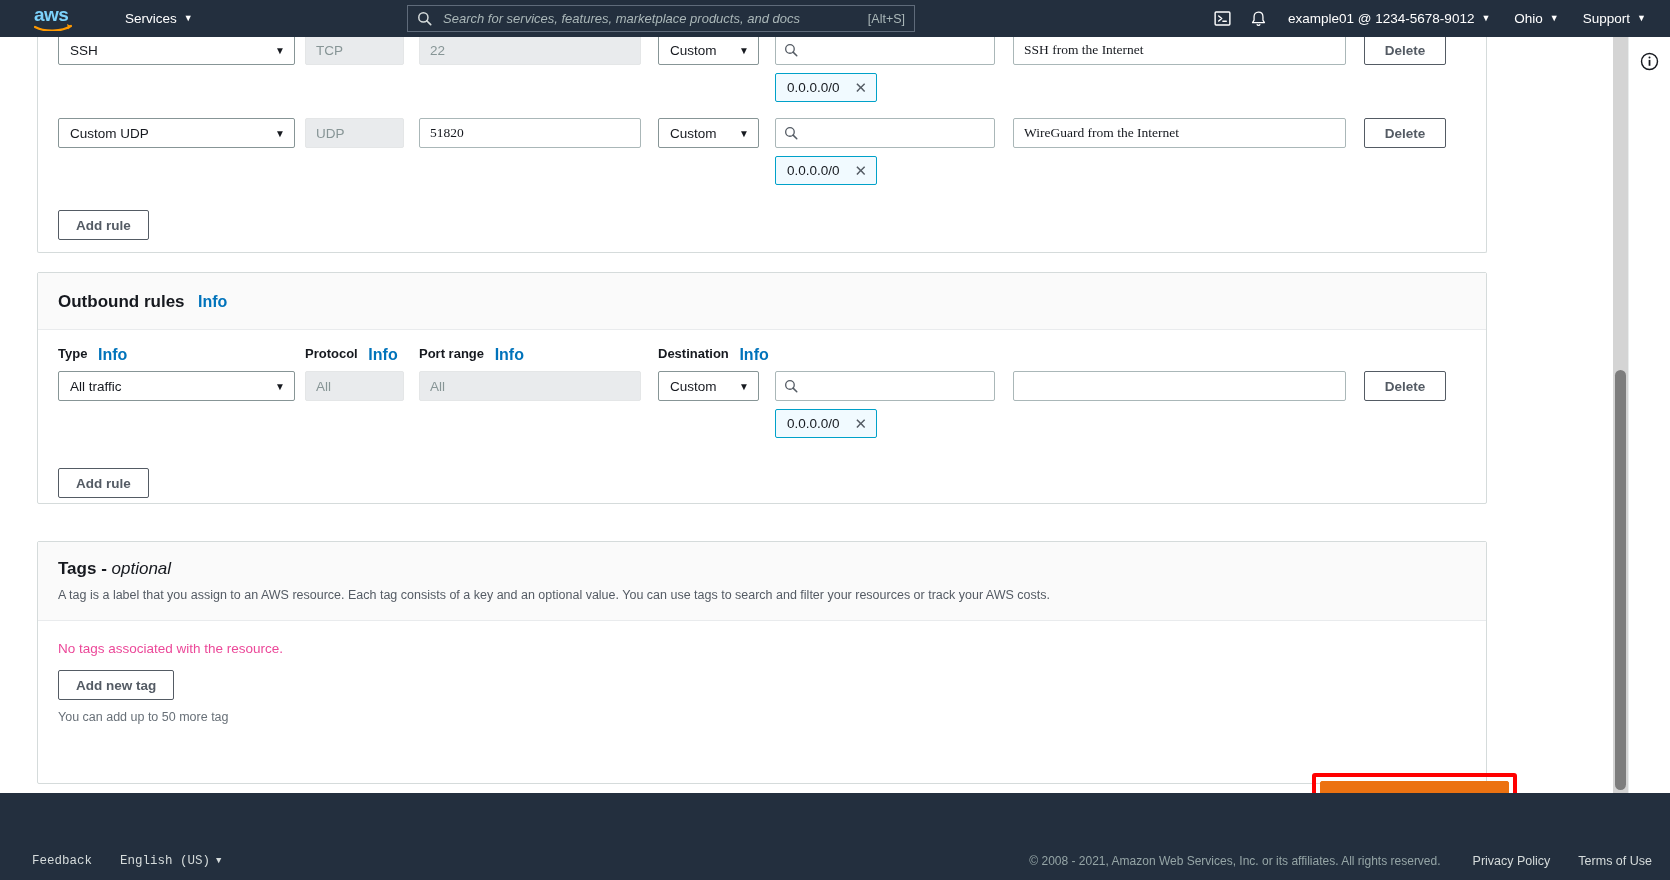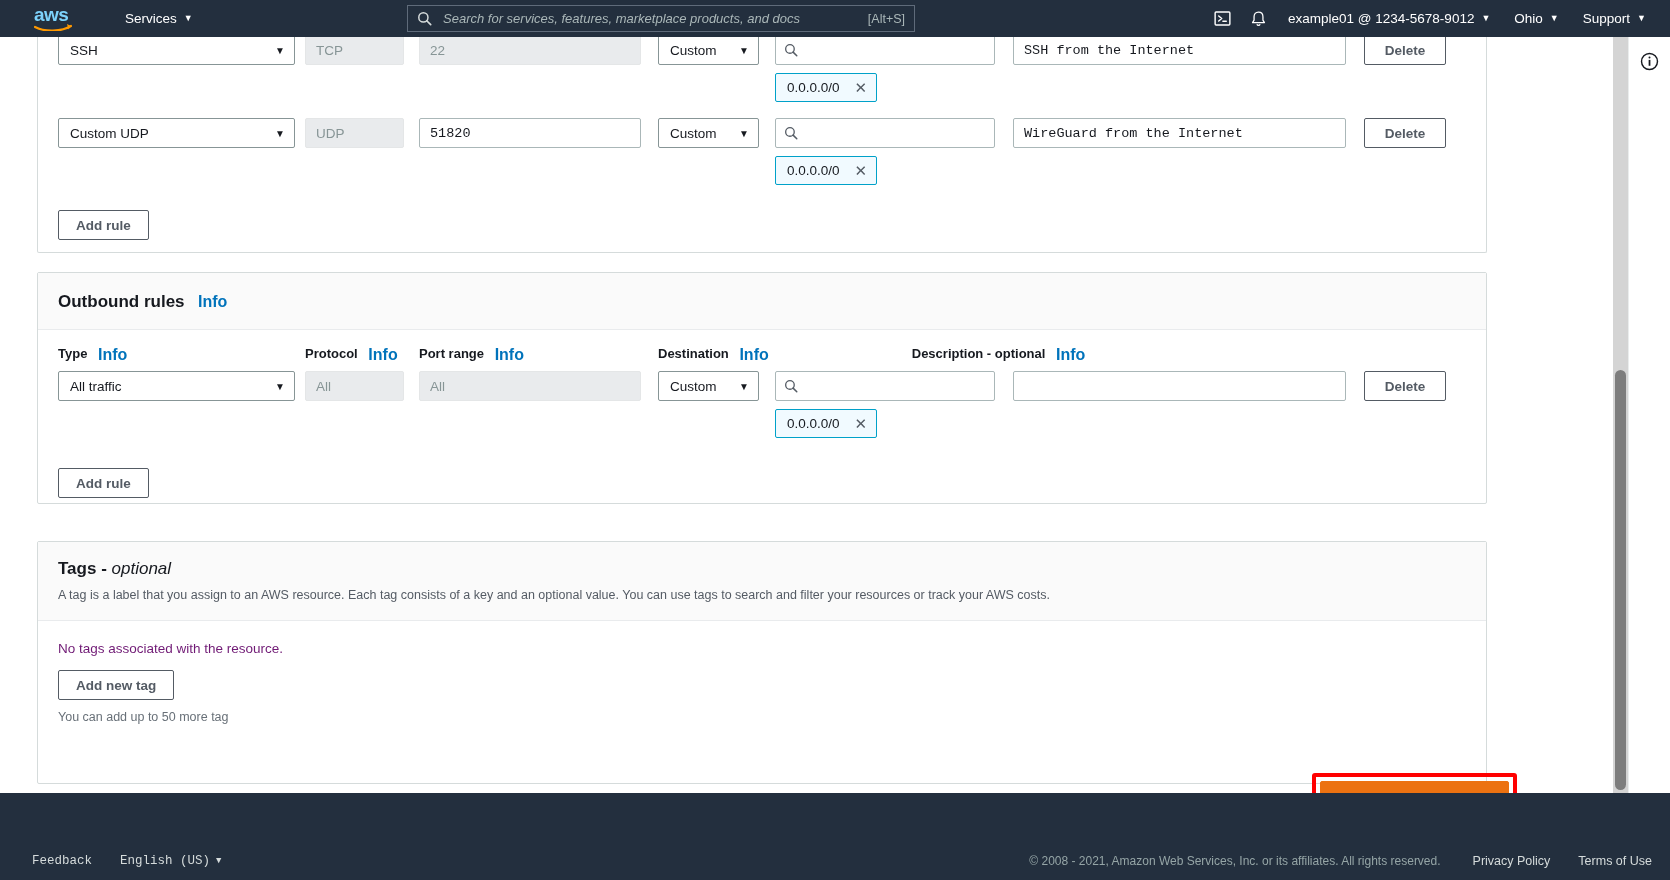--- a/index.html
+++ b/index.html
@@ -116,21 +116,21 @@
     height: 30px; border: 1px solid #879596; border-radius: 2px;
     background: #fff; display: flex; align-items: center;
     padding: 0 9px 0 11px; font-size: 13.5px; color: #16191f;
     cursor: pointer; justify-content: space-between;
   }
   .select-box .sel-caret { font-size: 10px; color: #16191f; }
   .input-box {
     height: 30px; border: 1px solid #aab7b8; border-radius: 2px;
     background: #fff; width: 100%; padding: 0 10px;
     font-size: 13.5px; color: #16191f; outline: none;
-    font-family: Liberation Mono, monospace;
+    font-family: Liberation Serif, serif;
   }
   .input-box::placeholder { color: #879596; }
   .input-disabled {
     height: 30px; border: 1px solid #e4e6e7; border-radius: 2px;
     background: #e9ebed; width: 100%; padding: 0 10px;
     font-size: 13.5px; color: #879596; display: flex; align-items: center;
   }
   .search-input-wrap {
     height: 30px; border: 1px solid #aab7b8; border-radius: 2px;
     background: #fff; display: flex; align-items: center; padding: 0 8px;
@@ -153,21 +153,21 @@
     height: 30px; border: 1px solid #545b64; border-radius: 2px;
     background: #fff; color: #545b64; font-size: 13.5px; font-weight: 700;
     padding: 0 17px; cursor: pointer; white-space: nowrap;
     font-family: "Liberation Sans", sans-serif;
   }
   .btn-delete { width: 82px; padding: 0; }
   .btn-addrule { margin: 25px 0 22px 0; }
   .btn-addtag { margin: 14px 0 0 0; }
 
   .tags-body { padding: 20px; }
-  .tags-empty { font-size: 13.5px; color: #701a75; }
+  .tags-empty { font-size: 13.5px; color: #ec4899; }
   .tags-hint { font-size: 12.5px; color: #687078; margin-top: 10px; }
 
   
   .actionbar {
     position: absolute; left: 0; top: 730px;
     width: 1613px; height: 63px;
     display: flex; align-items: center; justify-content: flex-end;
     padding-right: 96px;
   }
   .btn-cancel {
@@ -398,26 +398,20 @@
           </div>
           <div class="col-port">
             <div class="col-label">
               <span>Port range</span>
               <span class="info-link">Info</span>
             </div>
           </div>
           <div class="col-dest" style="width:auto;flex:0 0 auto;">
             <div class="col-label">
               <span>Destination</span>
-              <span class="info-link">Info</span>
-            </div>
-          </div>
-          <div style="flex:0 0 333px;margin-left:143px;">
-            <div class="col-label">
-              <span>Description - optional</span>
               <span class="info-link">Info</span>
             </div>
           </div>
         </div>
 
         <div class="rules-row">
           <div class="col-type">
             <div class="select-box">
               <span>All traffic</span>
               <span class="sel-caret">▼</span>

